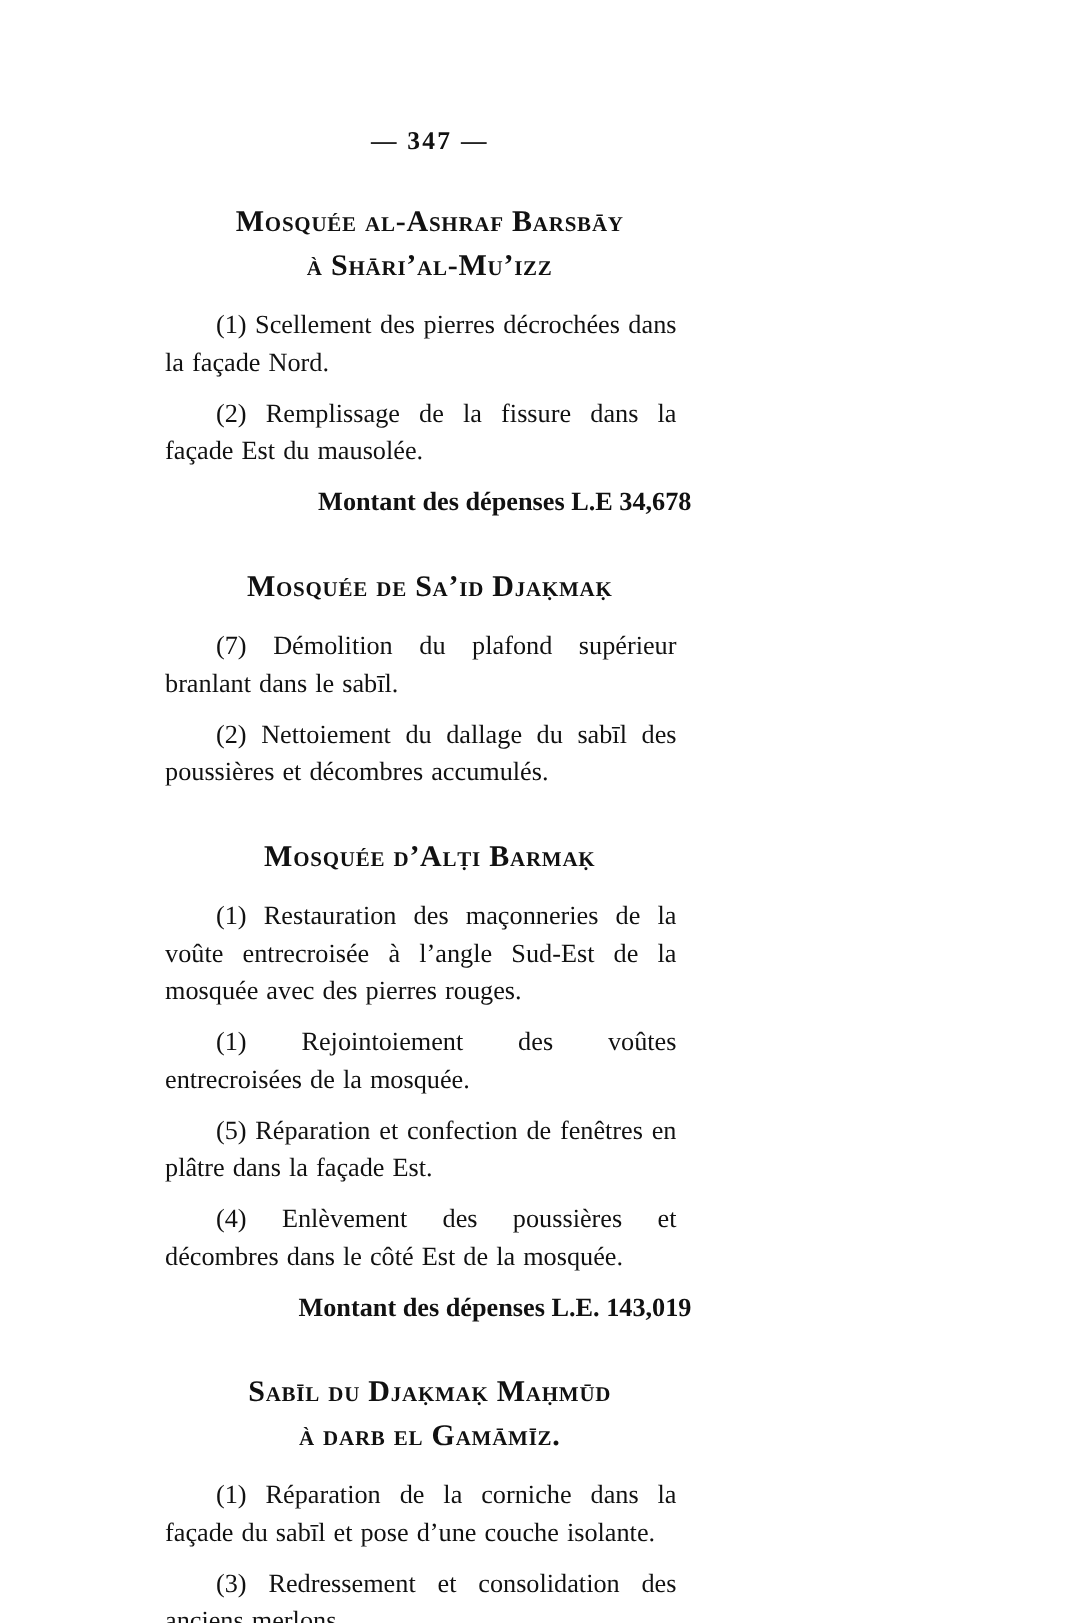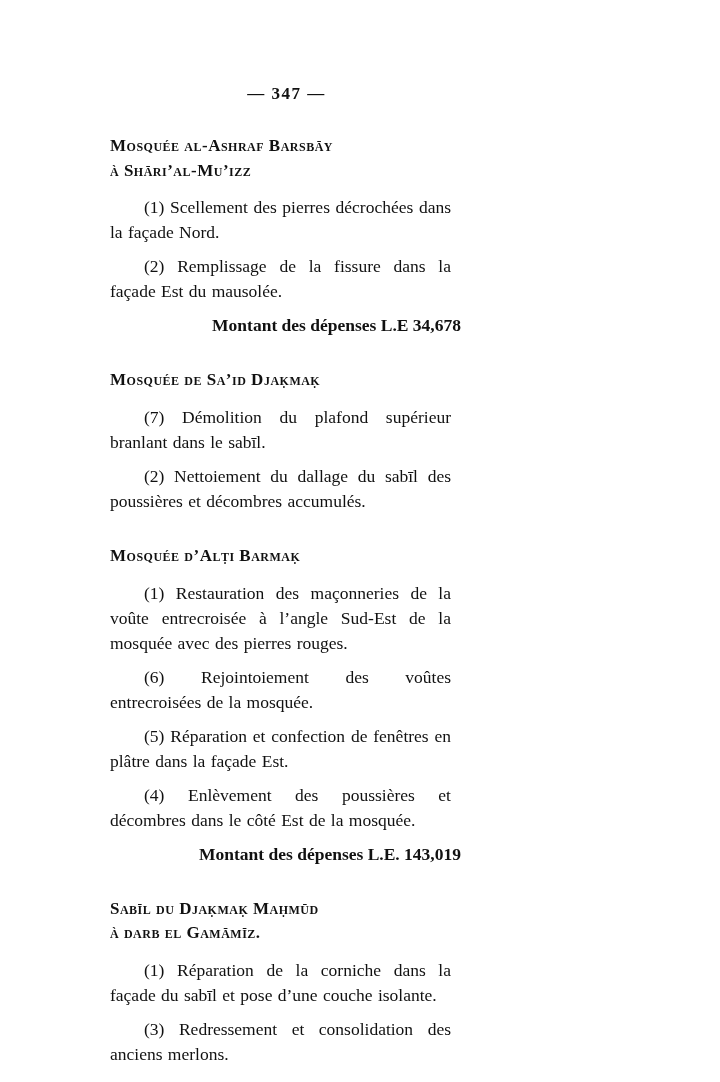--- a/index.html
+++ b/index.html
@@ -25,24 +25,24 @@
     text-align: center;
     font-weight: bold;
     font-size: 17px;
     letter-spacing: 1.5px;
     margin-bottom: 30px;
   }
   section.doc-section {
     margin-bottom: 30px;
   }
   .heading {
-    text-align: left;
+    text-align: center;
     font-variant: small-caps;
     font-weight: bold;
-    font-size: 17px;
+    font-size: 20px;
     letter-spacing: 0.5px;
     line-height: 1.45;
     margin: 0 0 12px 0;
   }
   .heading .hline {
     display: block;
   }
   p.body-par {
     margin: 0 12px 9px 0;
     text-indent: 34px;
@@ -82,21 +82,21 @@
     </h2>
     <p class="body-par">(7) Démolition du plafond supérieur branlant dans le sabīl.</p>
     <p class="body-par">(2) Nettoiement du dallage du sabīl des poussières et décombres accumulés.</p>
   </section>
 
   <section class="doc-section">
     <h2 class="heading">
       <span class="hline">Mosquée d’Alṭi Barmaḳ</span>
     </h2>
     <p class="body-par">(1) Restauration des maçonneries de la voûte entrecroisée à l’angle Sud-Est de la mosquée avec des pierres rouges.</p>
-    <p class="body-par">(6) Rejointoiement des voûtes entrecroisées de la mosquée.</p>
+    <p class="body-par">(1) Rejointoiement des voûtes entrecroisées de la mosquée.</p>
     <p class="body-par">(5) Réparation et confection de fenêtres en plâtre dans la façade Est.</p>
     <p class="body-par">(4) Enlèvement des poussières et décombres dans le côté Est de la mosquée.</p>
     <p class="total">Montant des dépenses L.E. 143,019</p>
   </section>
 
   <section class="doc-section">
     <h2 class="heading">
       <span class="hline">Sabīl du Djaḳmaḳ Maḥmūd</span>
       <span class="hline">à darb el Gamāmīz.</span>
     </h2>

